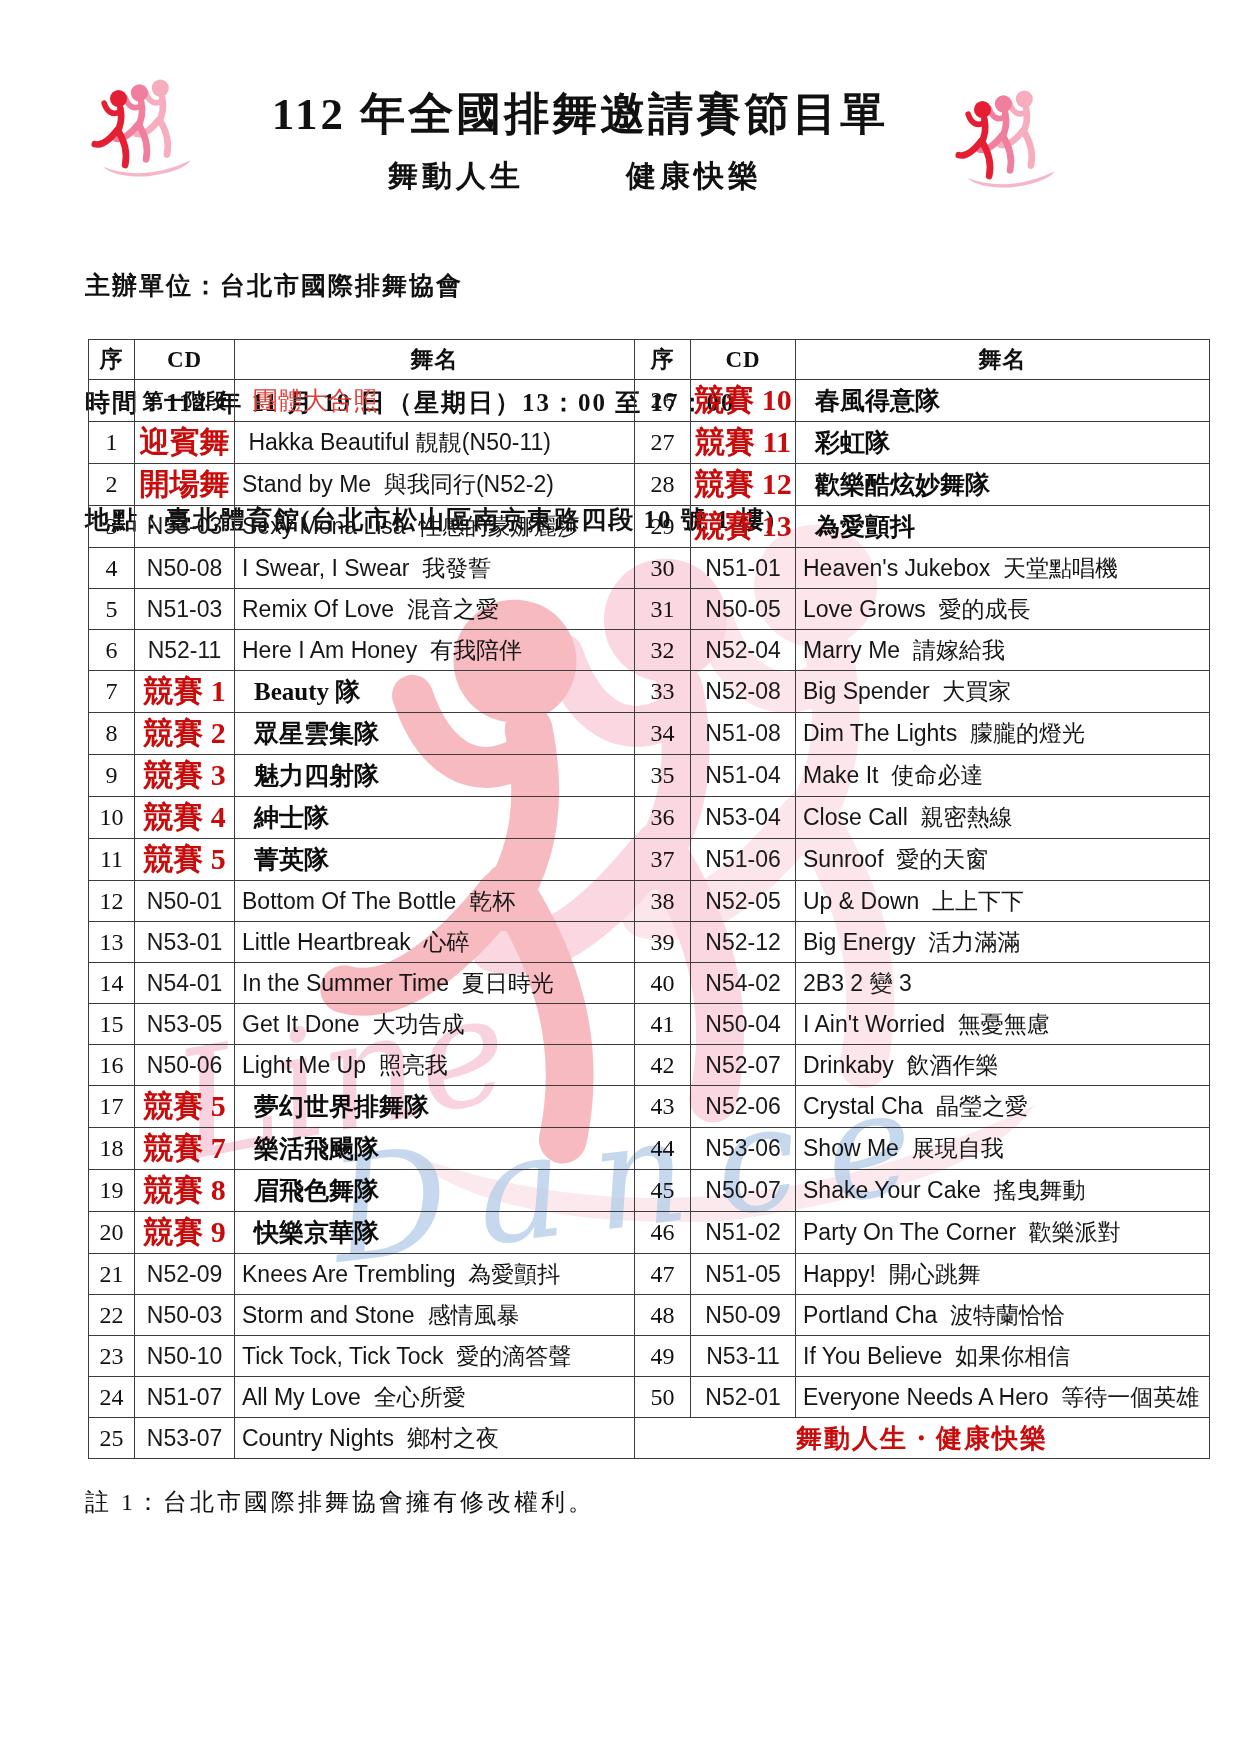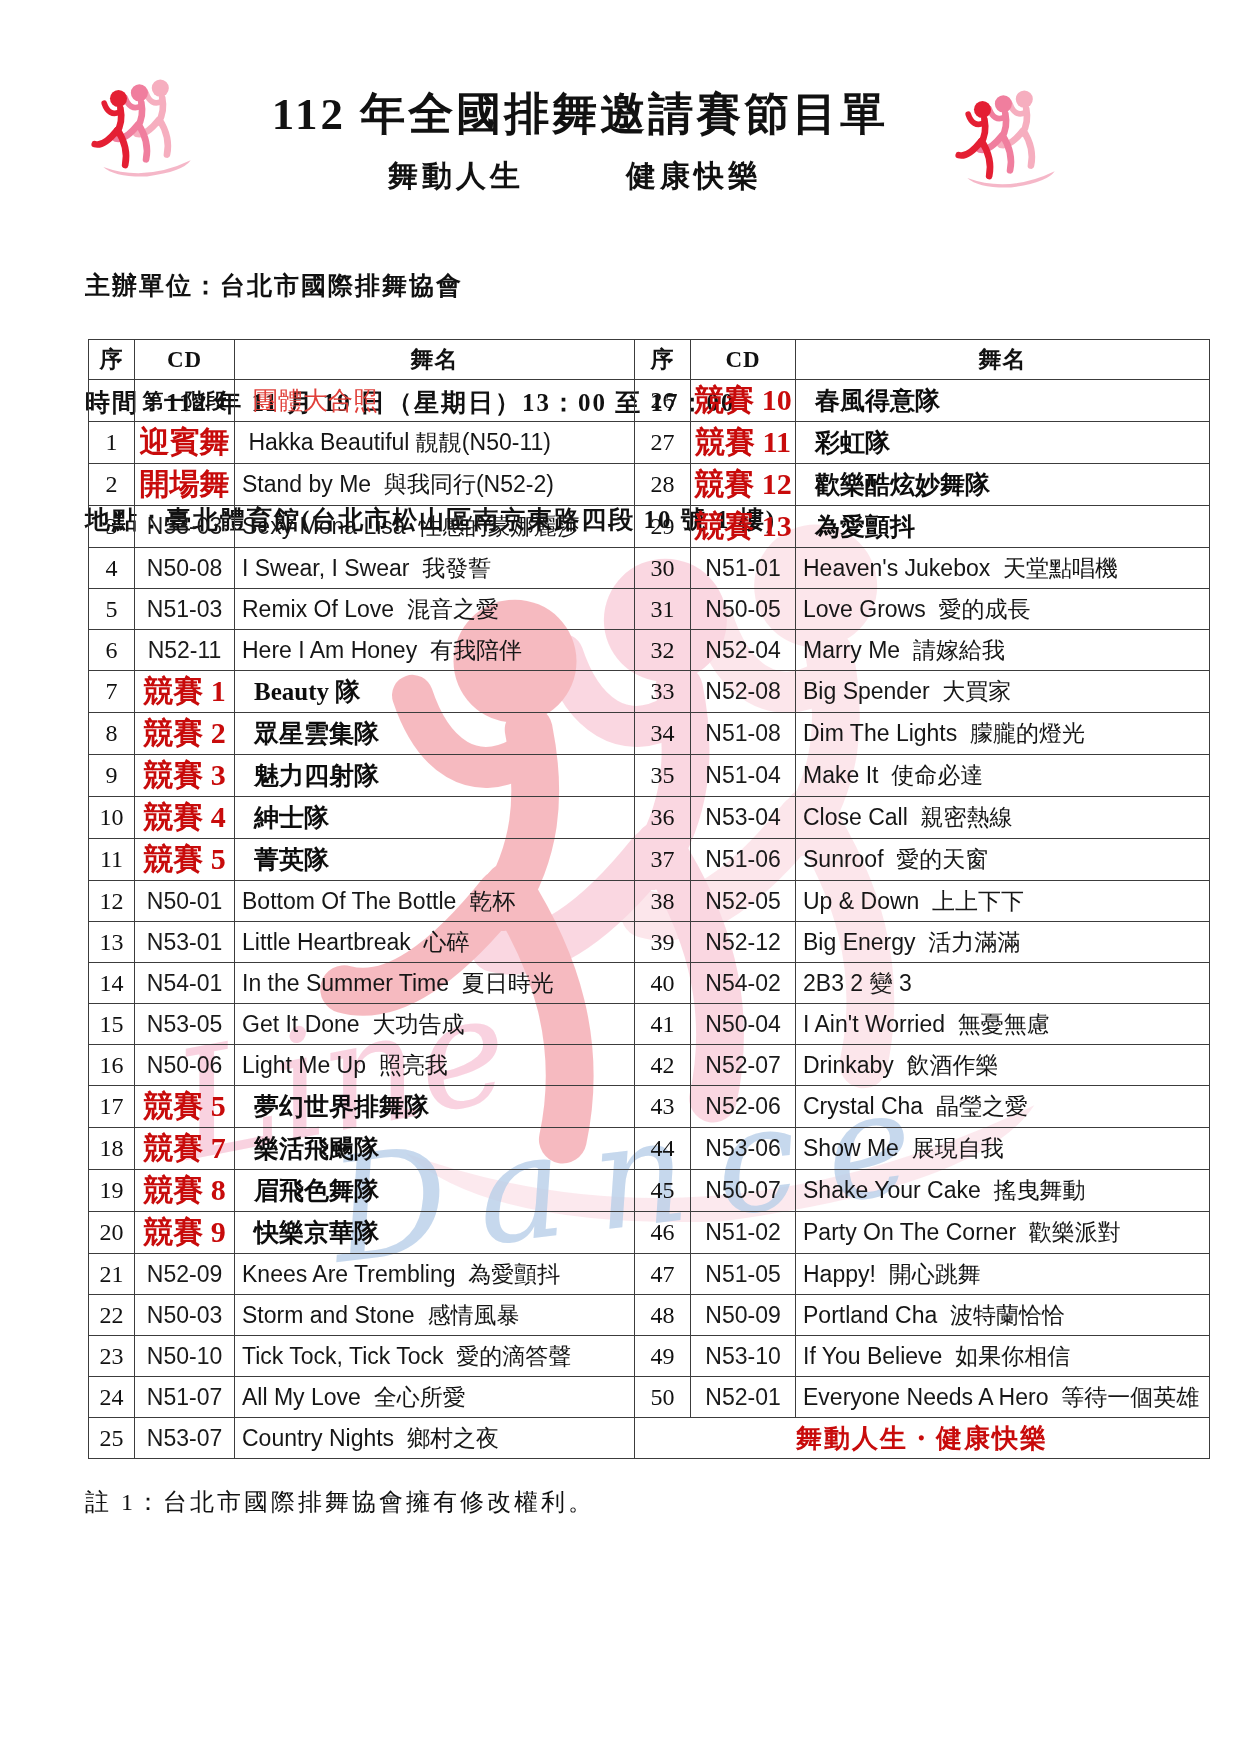--- a/index.html
+++ b/index.html
@@ -302,21 +302,21 @@
             <td class="name-cell plain">Storm and Stone  感情風暴</td>
             <td class="no-cell">48</td>
             <td class="cd-cell code">N50-09</td>
             <td class="name-cell plain">Portland Cha  波特蘭恰恰</td>
           </tr>
           <tr>
             <td class="no-cell">23</td>
             <td class="cd-cell code">N50-10</td>
             <td class="name-cell plain">Tick Tock, Tick Tock  愛的滴答聲</td>
             <td class="no-cell">49</td>
-            <td class="cd-cell code">N53-10</td>
+            <td class="cd-cell code">N53-11</td>
             <td class="name-cell plain">If You Believe  如果你相信</td>
           </tr>
           <tr>
             <td class="no-cell">24</td>
             <td class="cd-cell code">N51-07</td>
             <td class="name-cell plain">All My Love  全心所愛</td>
             <td class="no-cell">50</td>
             <td class="cd-cell code">N52-01</td>
             <td class="name-cell plain">Everyone Needs A Hero  等待一個英雄</td>
           </tr>

